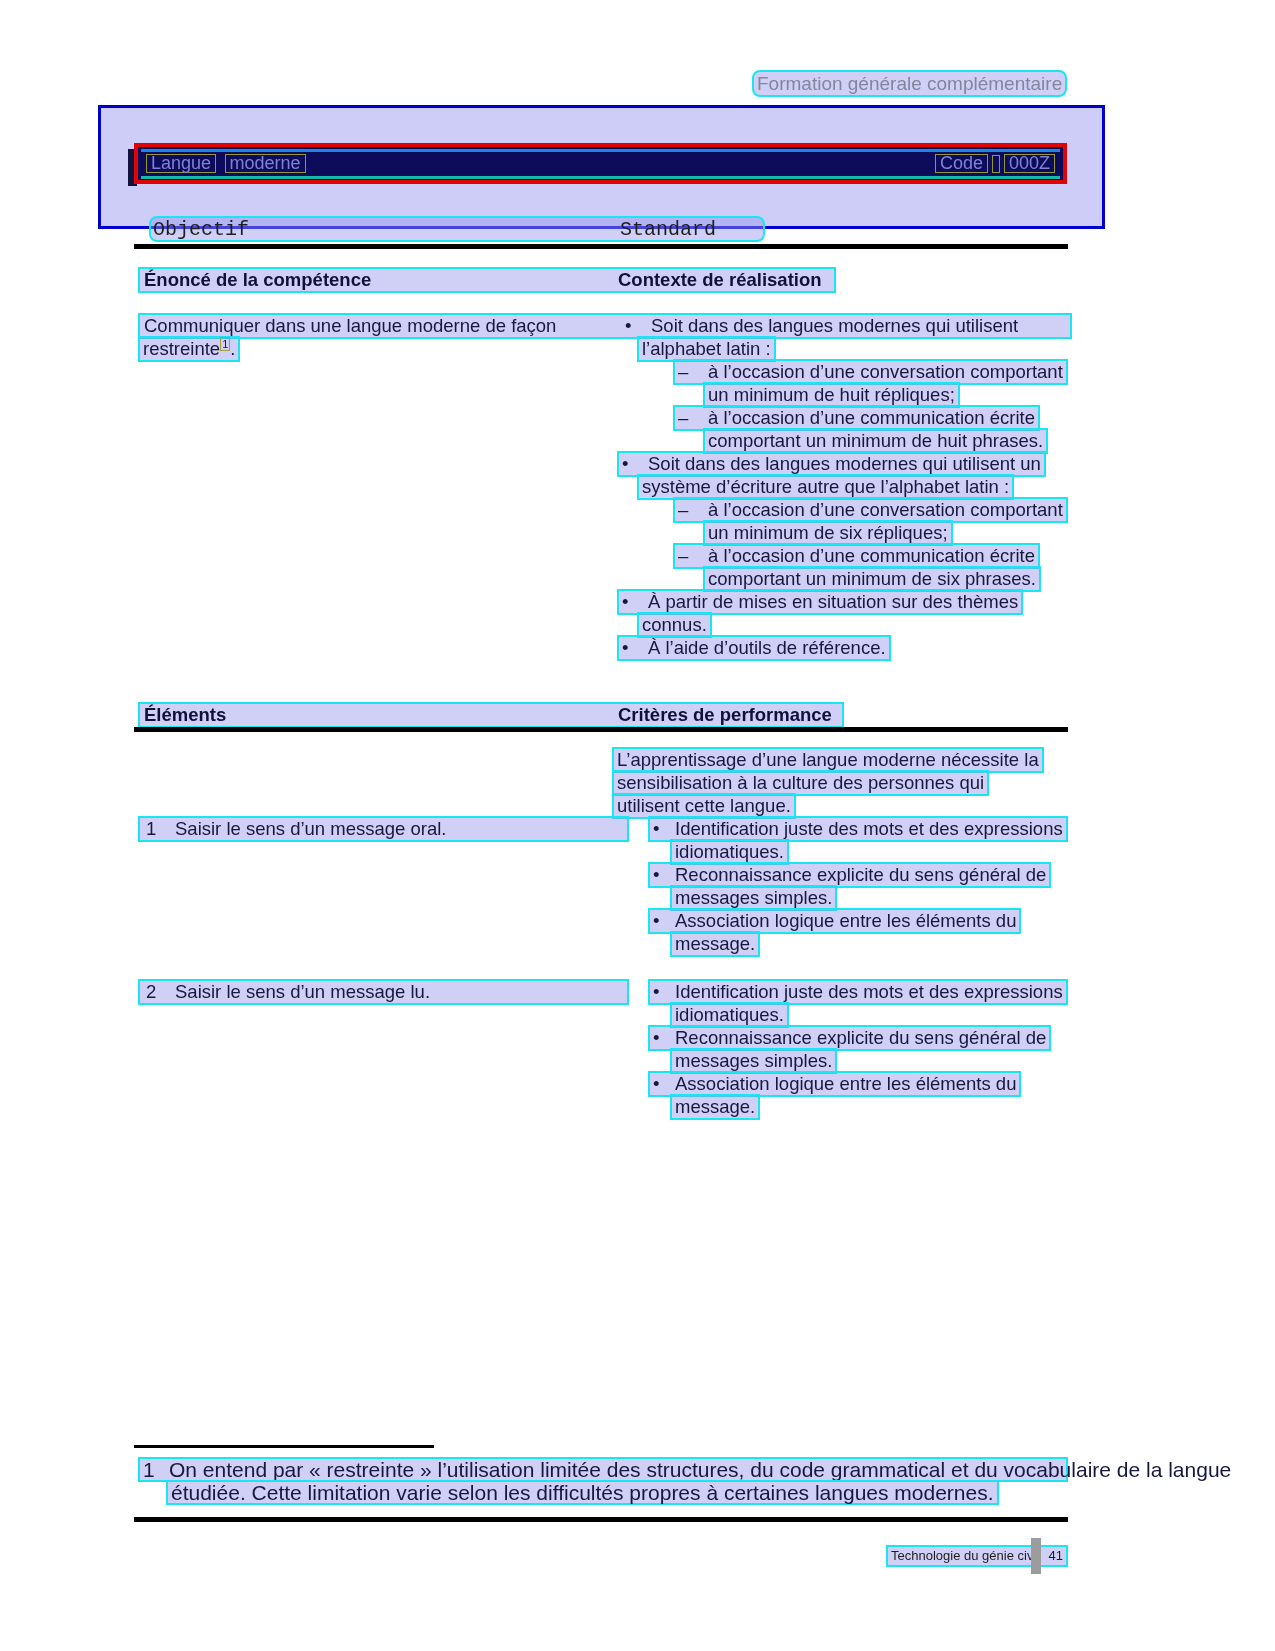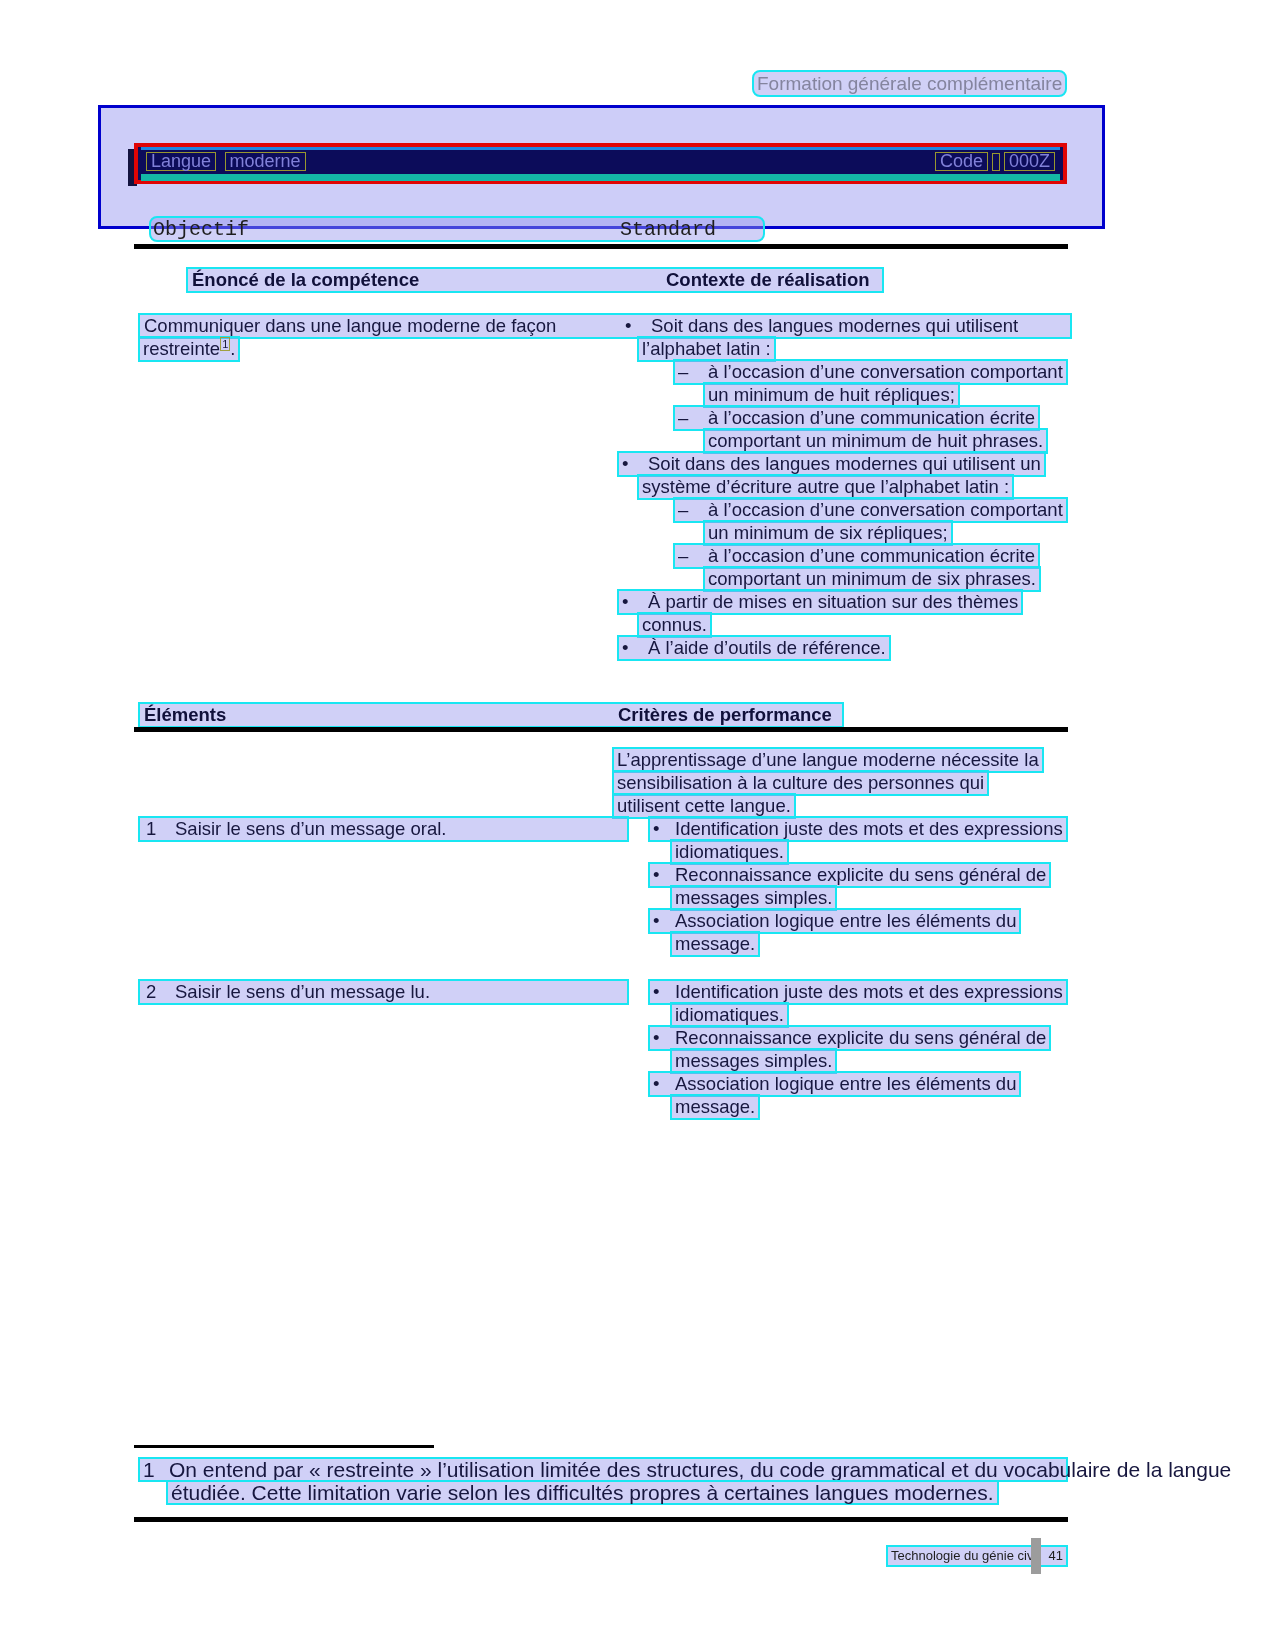--- a/index.html
+++ b/index.html
@@ -47,21 +47,21 @@
     background:#cdcdf8; border:3px solid #0000cd;
   }
   .bar-shadow { position:absolute; left:128px; top:149px; width:9px; height:37px; background:#12123e; }
   .course-bar {
     position:absolute; left:134px; top:143px; width:925px; height:33px;
     background:#0c0c5a; border:4px solid #e00505;
     display:flex; align-items:center;
   }
   .course-line {
     flex:1; margin:0 3px; height:24px;
-    border-top:3px solid #1e86e0; border-bottom:7px solid #14b8a6;
+    border-top:3px solid #1e86e0; border-bottom:3px solid #14b8a6;
     display:flex; align-items:center; justify-content:space-between; padding:0 5px;text-align:center;
   }
   .wordbox {
     border:1px solid #97972f; color:#8080d8; font-size:18px;
     padding:0 4px; margin-right:4px; line-height:17px; display:inline-block;
   }
   .sepbox { border:1px solid #97972f; width:6px; height:16px; display:inline-block; margin-right:4px; }
   .right-group { display:flex; align-items:center; }
   
   .rule { position:absolute; background:#000000; }
@@ -113,21 +113,21 @@
     </div>
   </div>
 
   <div class="hl-row mono" style="left:149px; top:216px; width:612px;">
     <span class="rw1m">Objectif</span>
     <span>Standard</span>
   </div>
 
   <div class="rule" style="left:134px; top:244px; width:934px; height:5px;"></div>
 
-  <div class="hl-row" style="left:138px; top:267px; width:694px;margin-left:48px;">
+  <div class="hl-row" style="left:138px; top:267px; width:694px;">
     <span class="rw1 bold">Énoncé de la compétence</span>
     <span class="rw2 bold">Contexte de réalisation</span>
   </div>
 
   <div class="hl-row" style="left:138px; top:313px; width:930px;">
     <span class="rw1">Communiquer dans une langue moderne de façon</span>
     <span class="rw2" style="padding-left:15px;">
       <span class="mk-b">•</span><span>Soit dans des langues modernes qui utilisent</span>
     </span>
   </div>

